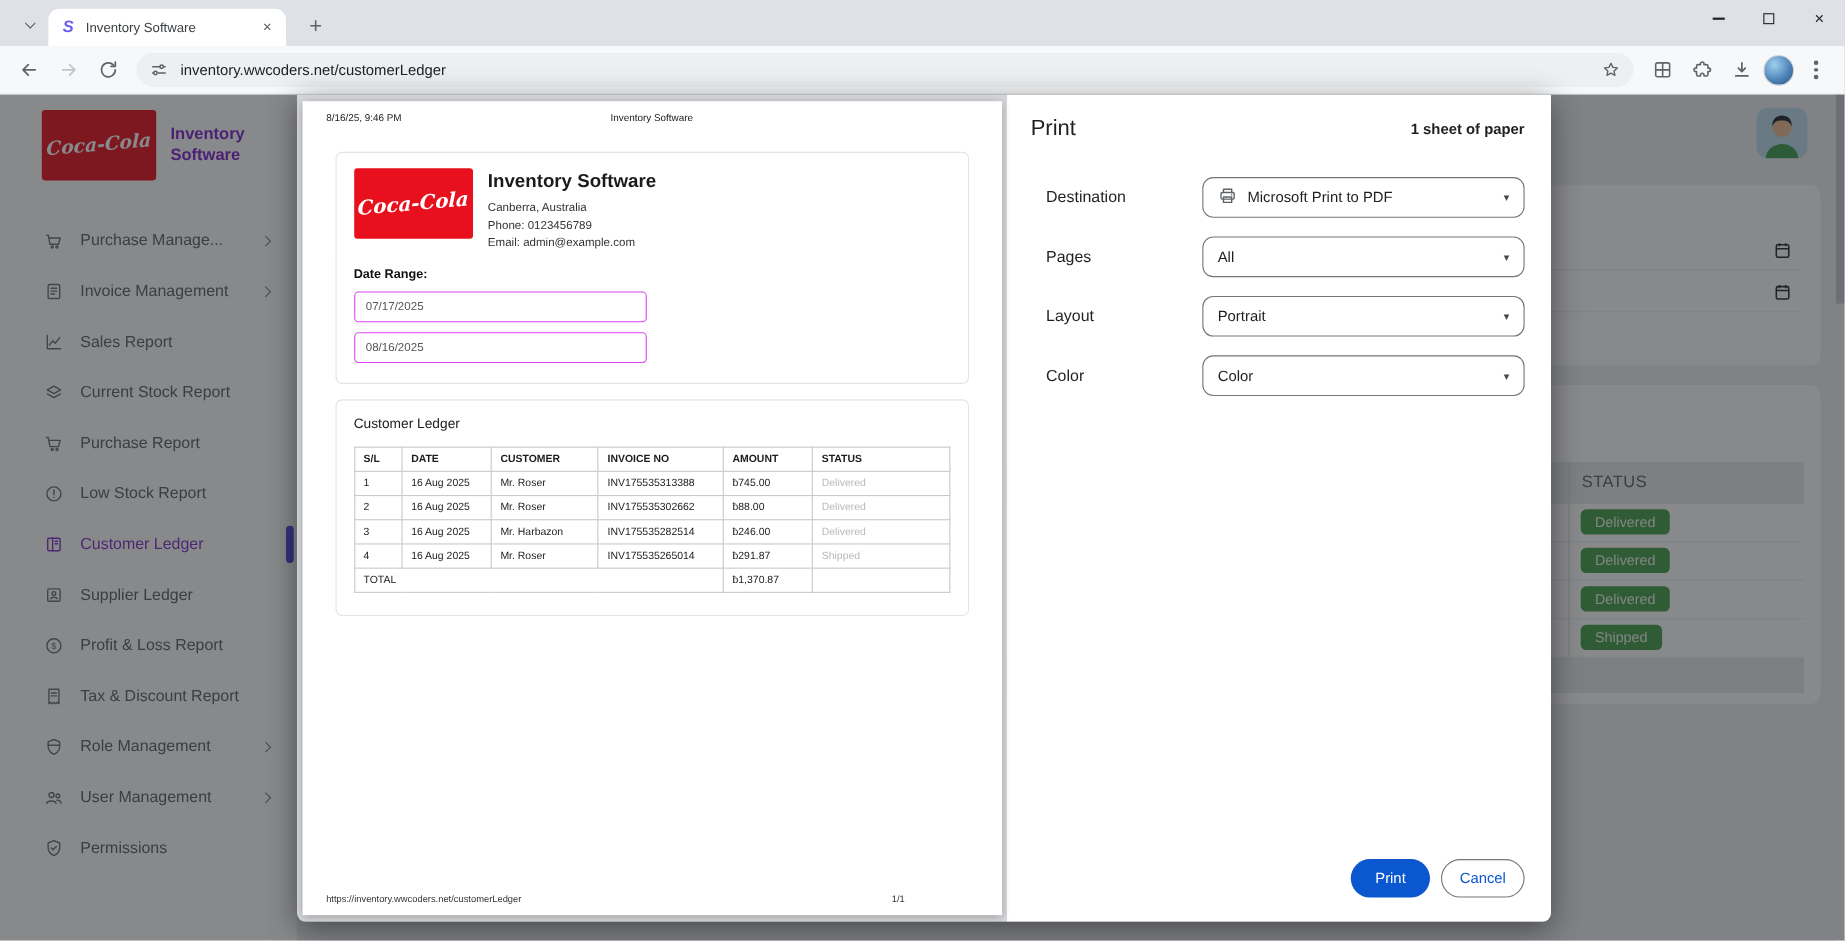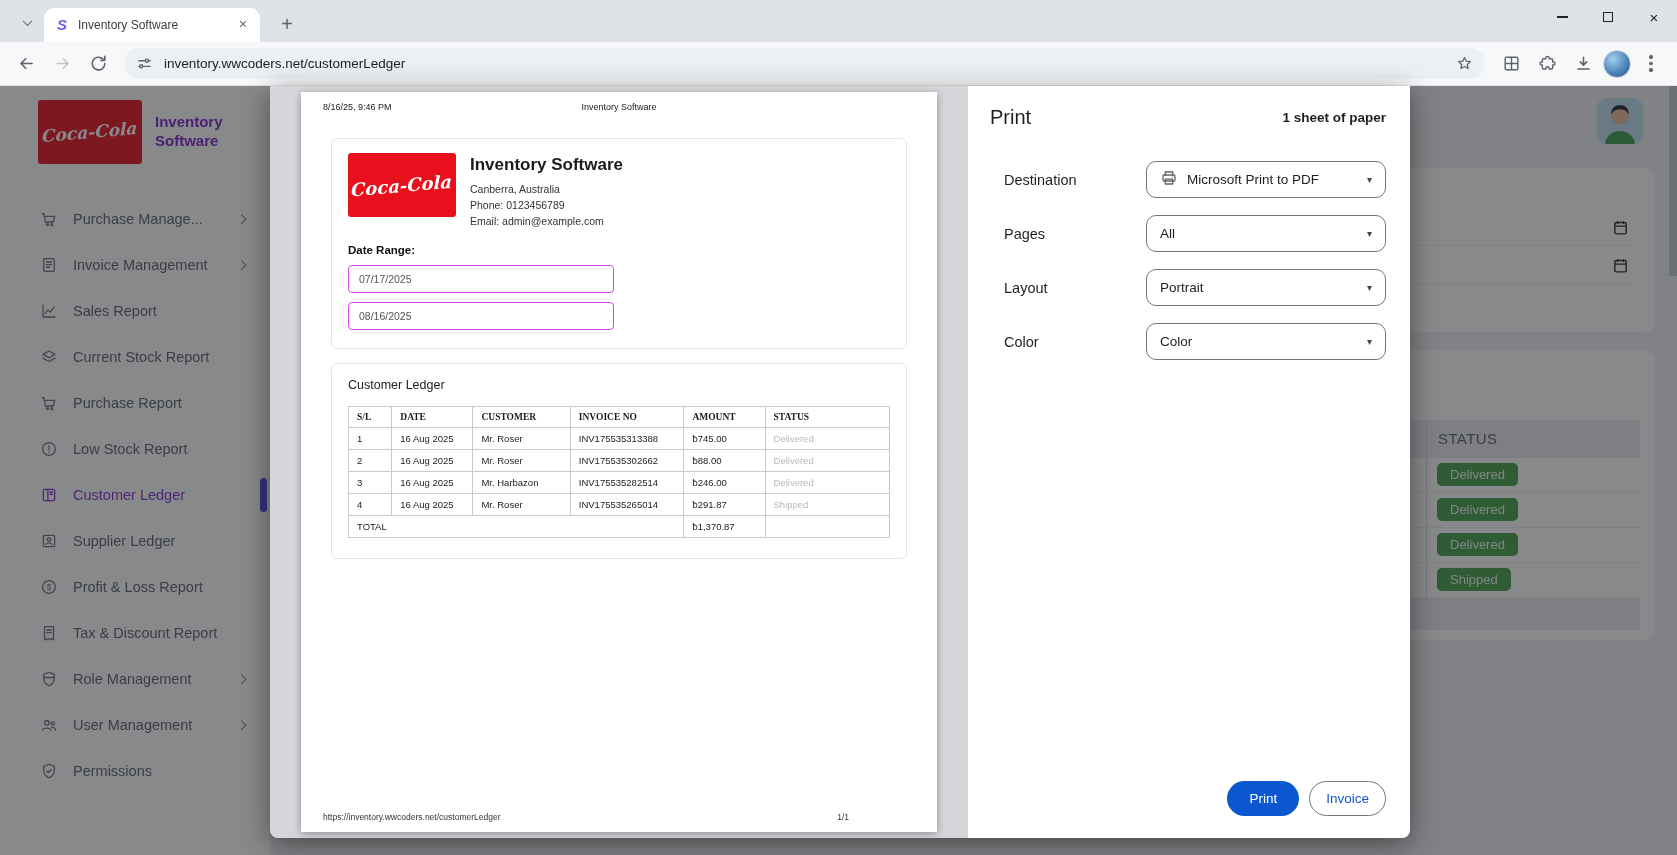--- a/index.html
+++ b/index.html
@@ -64,37 +64,37 @@
   .bg2-row { position:relative; height:35px; border-bottom:1px solid #eeeeef; }
   .badge { position:absolute; left:1122px; top:5px; background:#43a047; color:#eef7ee; font-size:13px; padding:4px 13px; border-radius:5px; }
   .bg2-footer { position:absolute; left:15px; right:15px; top:248px; height:32px; background:#e8eaed; }
   .app-scrollbar { position:absolute; right:0; top:0; bottom:0; width:8px; background:#f1f1f2; }
   .app-scrollbar i { position:absolute; right:0; top:0; width:8px; height:190px; background:#c3c7cc; display:block; }
 
   .dim { position:absolute; inset:0; background:rgba(30,32,36,.53); }
 
   
   .print-modal { position:absolute; left:270px; top:0; width:1140px; height:752px; display:flex; border-radius:0 0 8px 8px; overflow:hidden; box-shadow:0 6px 28px rgba(0,0,0,.45); }
-  .preview { width:698px; background:#d4d6d9; display:flex; justify-content:center; padding-top:6px; }
+  .preview { width:645px; background:#d4d6d9; display:flex; justify-content:center; padding-top:6px; }
   .sheet { position:relative; width:636px; height:740px; background:#fff; box-shadow:0 2px 8px rgba(0,0,0,.32); }
   .sheet-top { position:relative; padding-top:10px; text-align:center; font-size:9px; color:#202124; }
   .sheet-date { position:absolute; left:22px; top:10px; }
   .doc-card { margin:26px 30px 0; border:1px solid #e4e4e4; border-radius:6px; padding:14px 16px 18px; }
   .doc-co { display:flex; gap:14px; align-items:flex-start; }
   .doc-logo { width:108px; height:64px; background:#e8101d; border-radius:3px; display:flex; align-items:center; justify-content:center; flex:0 0 auto; }
   .doc-logo .coke-script { font-size:18px; }
   .doc-co-name { font-size:17px; font-weight:bold; color:#1a1a1a; margin:2px 0 7px; }
   .doc-co-line { font-size:10.5px; color:#333; line-height:1.5; }
   .doc-dr-label { font-size:11.5px; font-weight:bold; color:#111; margin-top:15px; }
   .doc-input { width:266px; border:1px solid #d946ef; border-radius:4px; padding:7px 10px; font-size:10.5px; color:#555; margin-top:9px; }
   .doc-card2 { margin:14px 30px 0; border:1px solid #e4e4e4; border-radius:6px; padding:14px 16px 20px; }
   .doc-sec-title { font-size:12.5px; color:#222; margin-bottom:14px; }
   .doc-table { width:100%; border-collapse:collapse; font-size:9.5px; }
   .doc-table th, .doc-table td { border:1px solid #c9c9c9; padding:5px 8px; text-align:left; color:#222; font-weight:normal; }
-  .doc-table th { font-weight:600; color:#1c1c1c;font-family:Liberation Serif, serif; }
+  .doc-table th { font-weight:600; color:#1c1c1c; }
   .doc-table .status-cell { color:#b8b8b8; }
   .doc-table col.c1{width:8%} .doc-table col.c2{width:15%} .doc-table col.c3{width:18%}
   .doc-table col.c4{width:21%} .doc-table col.c5{width:15%} .doc-table col.c6{width:23%}
   .sheet-bottom { position:absolute; bottom:10px; left:22px; right:22px; display:flex; justify-content:space-between; font-size:8.5px; color:#333; }
   .page-num { margin-right:66px; }
 
   .panel { flex:1; background:#fff; display:flex; flex-direction:column; }
   .pd-header { display:flex; justify-content:space-between; align-items:center; padding:20px 24px 0 22px; }
   .pd-title { font-size:20px; color:#1f1f1f; }
   .pd-sheets { font-size:13.5px; font-weight:600; color:#1f1f1f; }
@@ -494,19 +494,19 @@
             <div class="pd-row">
               <span class="pd-label">Color</span>
               <div class="pd-select">
                 <span class="pd-value">Color</span>
                 <span class="pd-caret">▾</span>
               </div>
             </div>
           </div>
         <div class="pd-actions">
           <button class="btn-print">Print</button>
-          <button class="btn-cancel">Invoice</button>
+          <button class="btn-cancel">Cancel</button>
         </div>
       </div>
 
     </div>
   </div>
 </div>
 
 </body></html>

